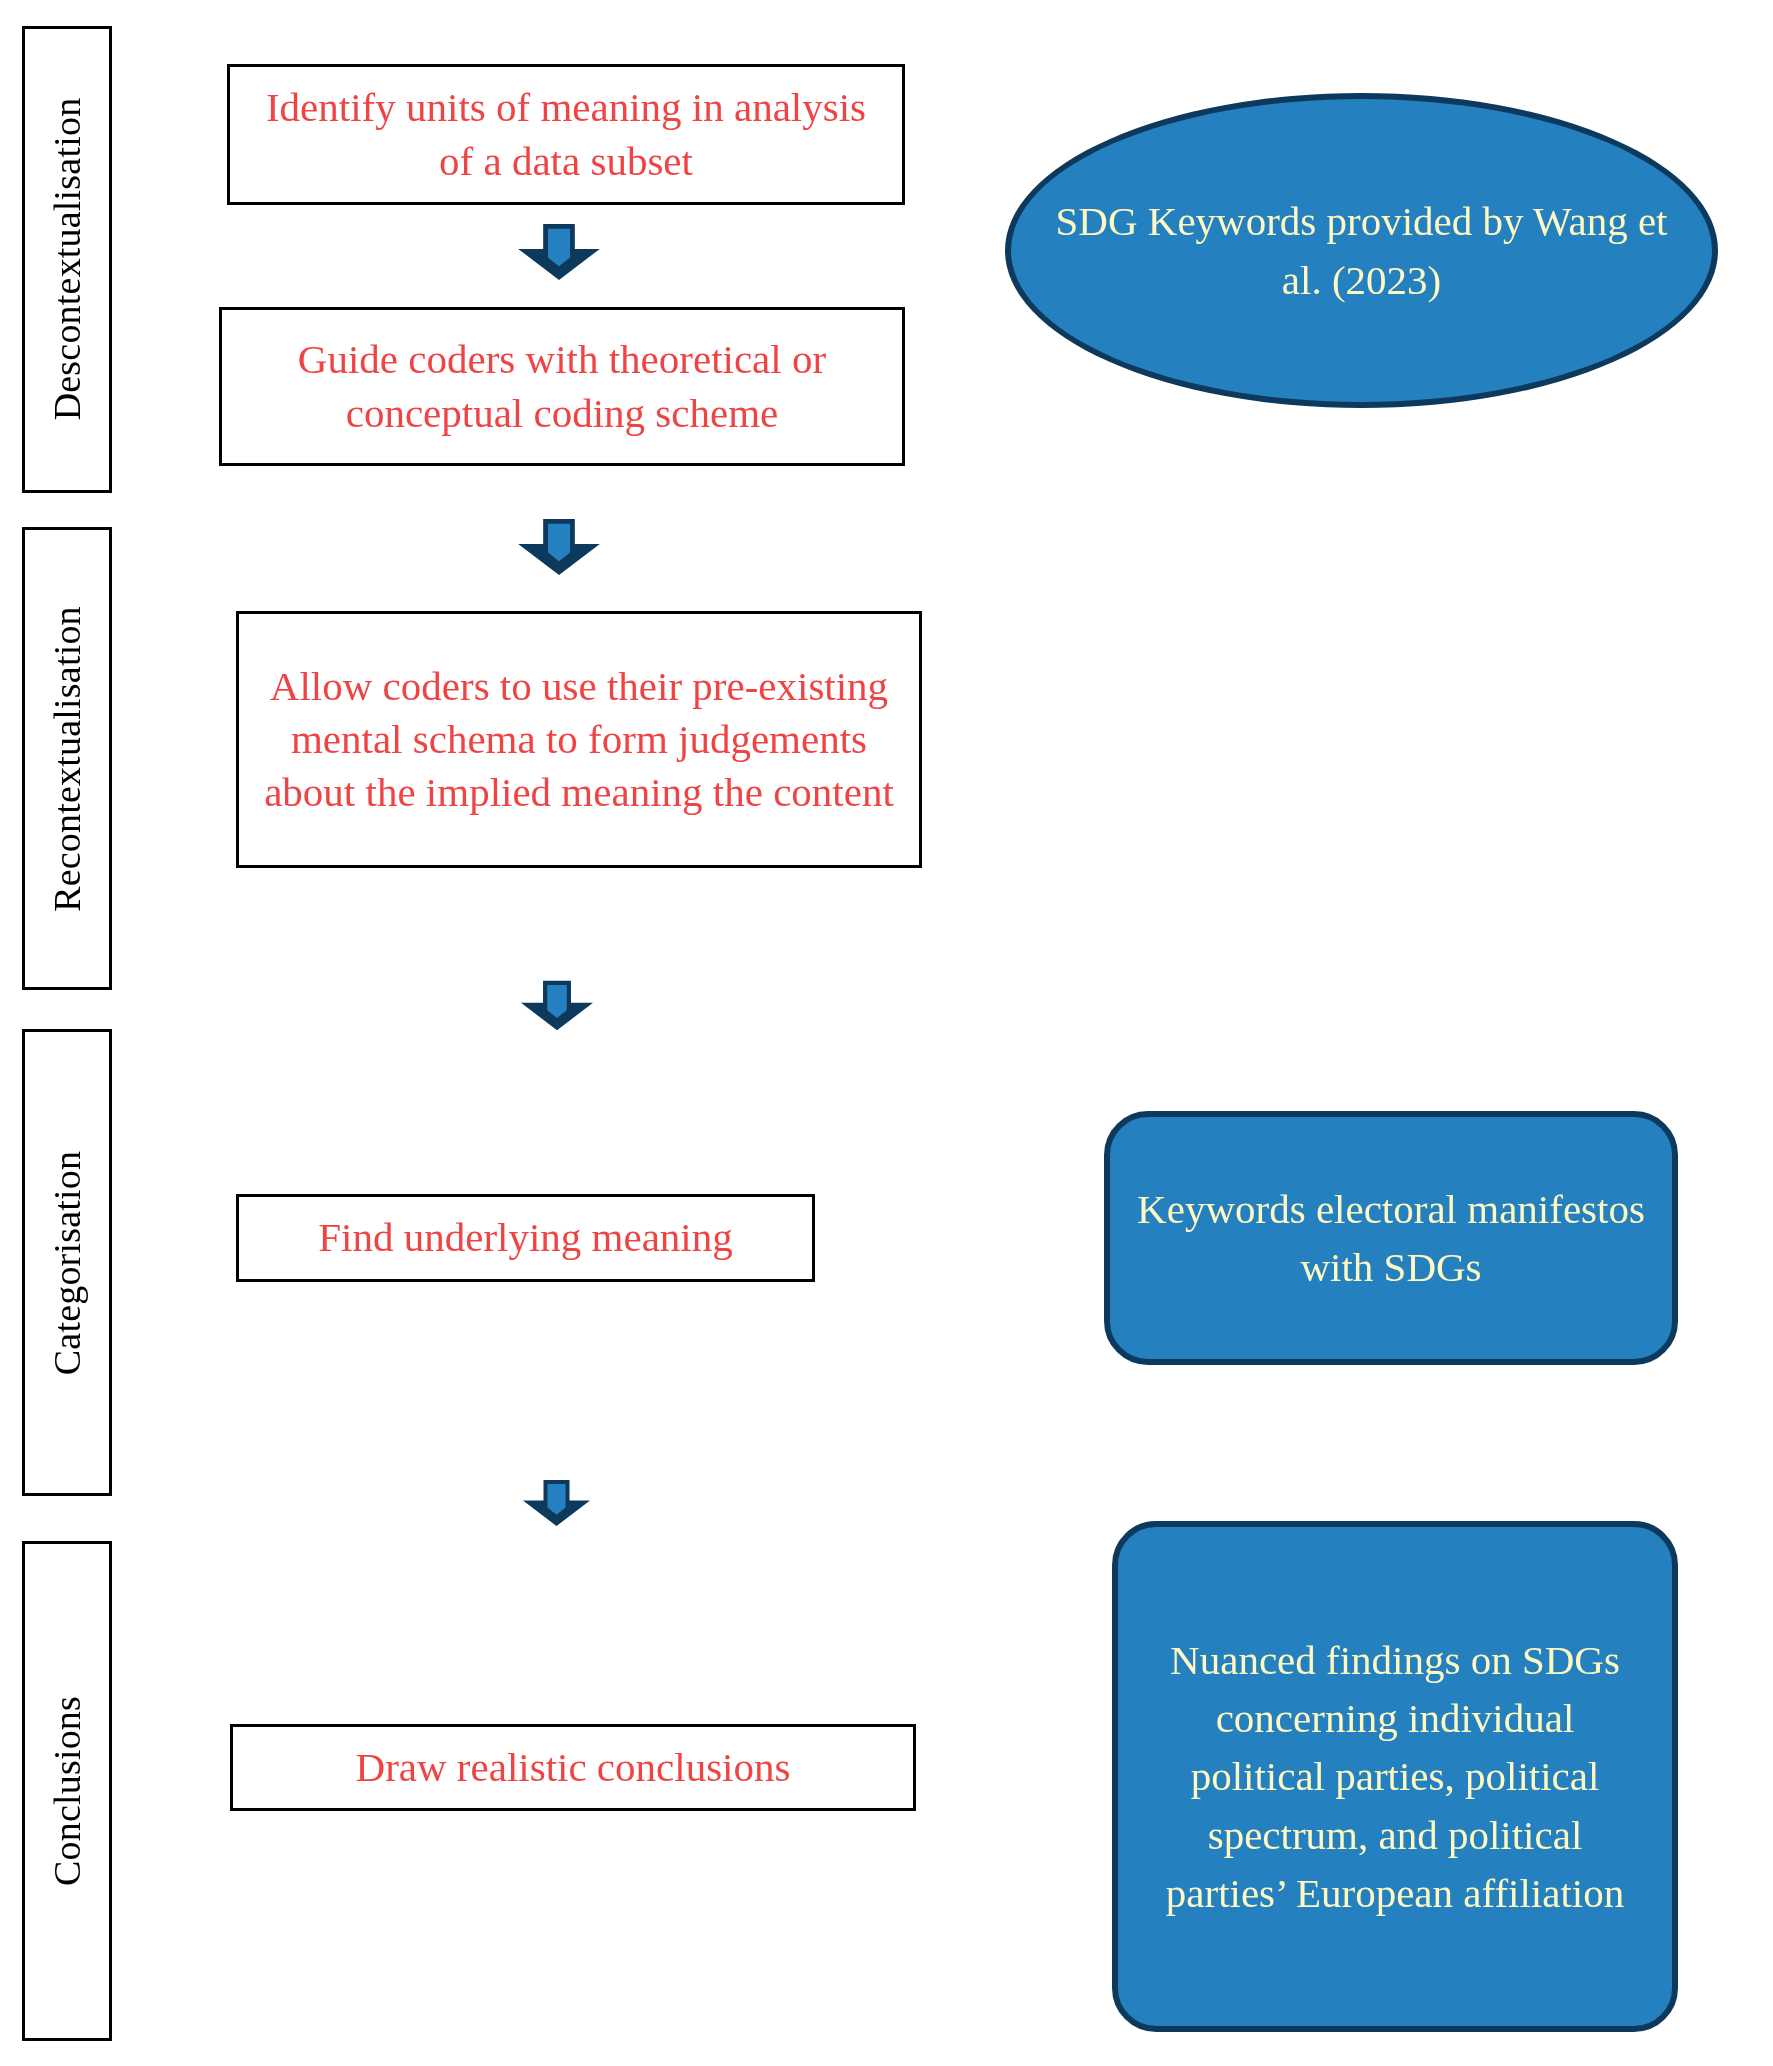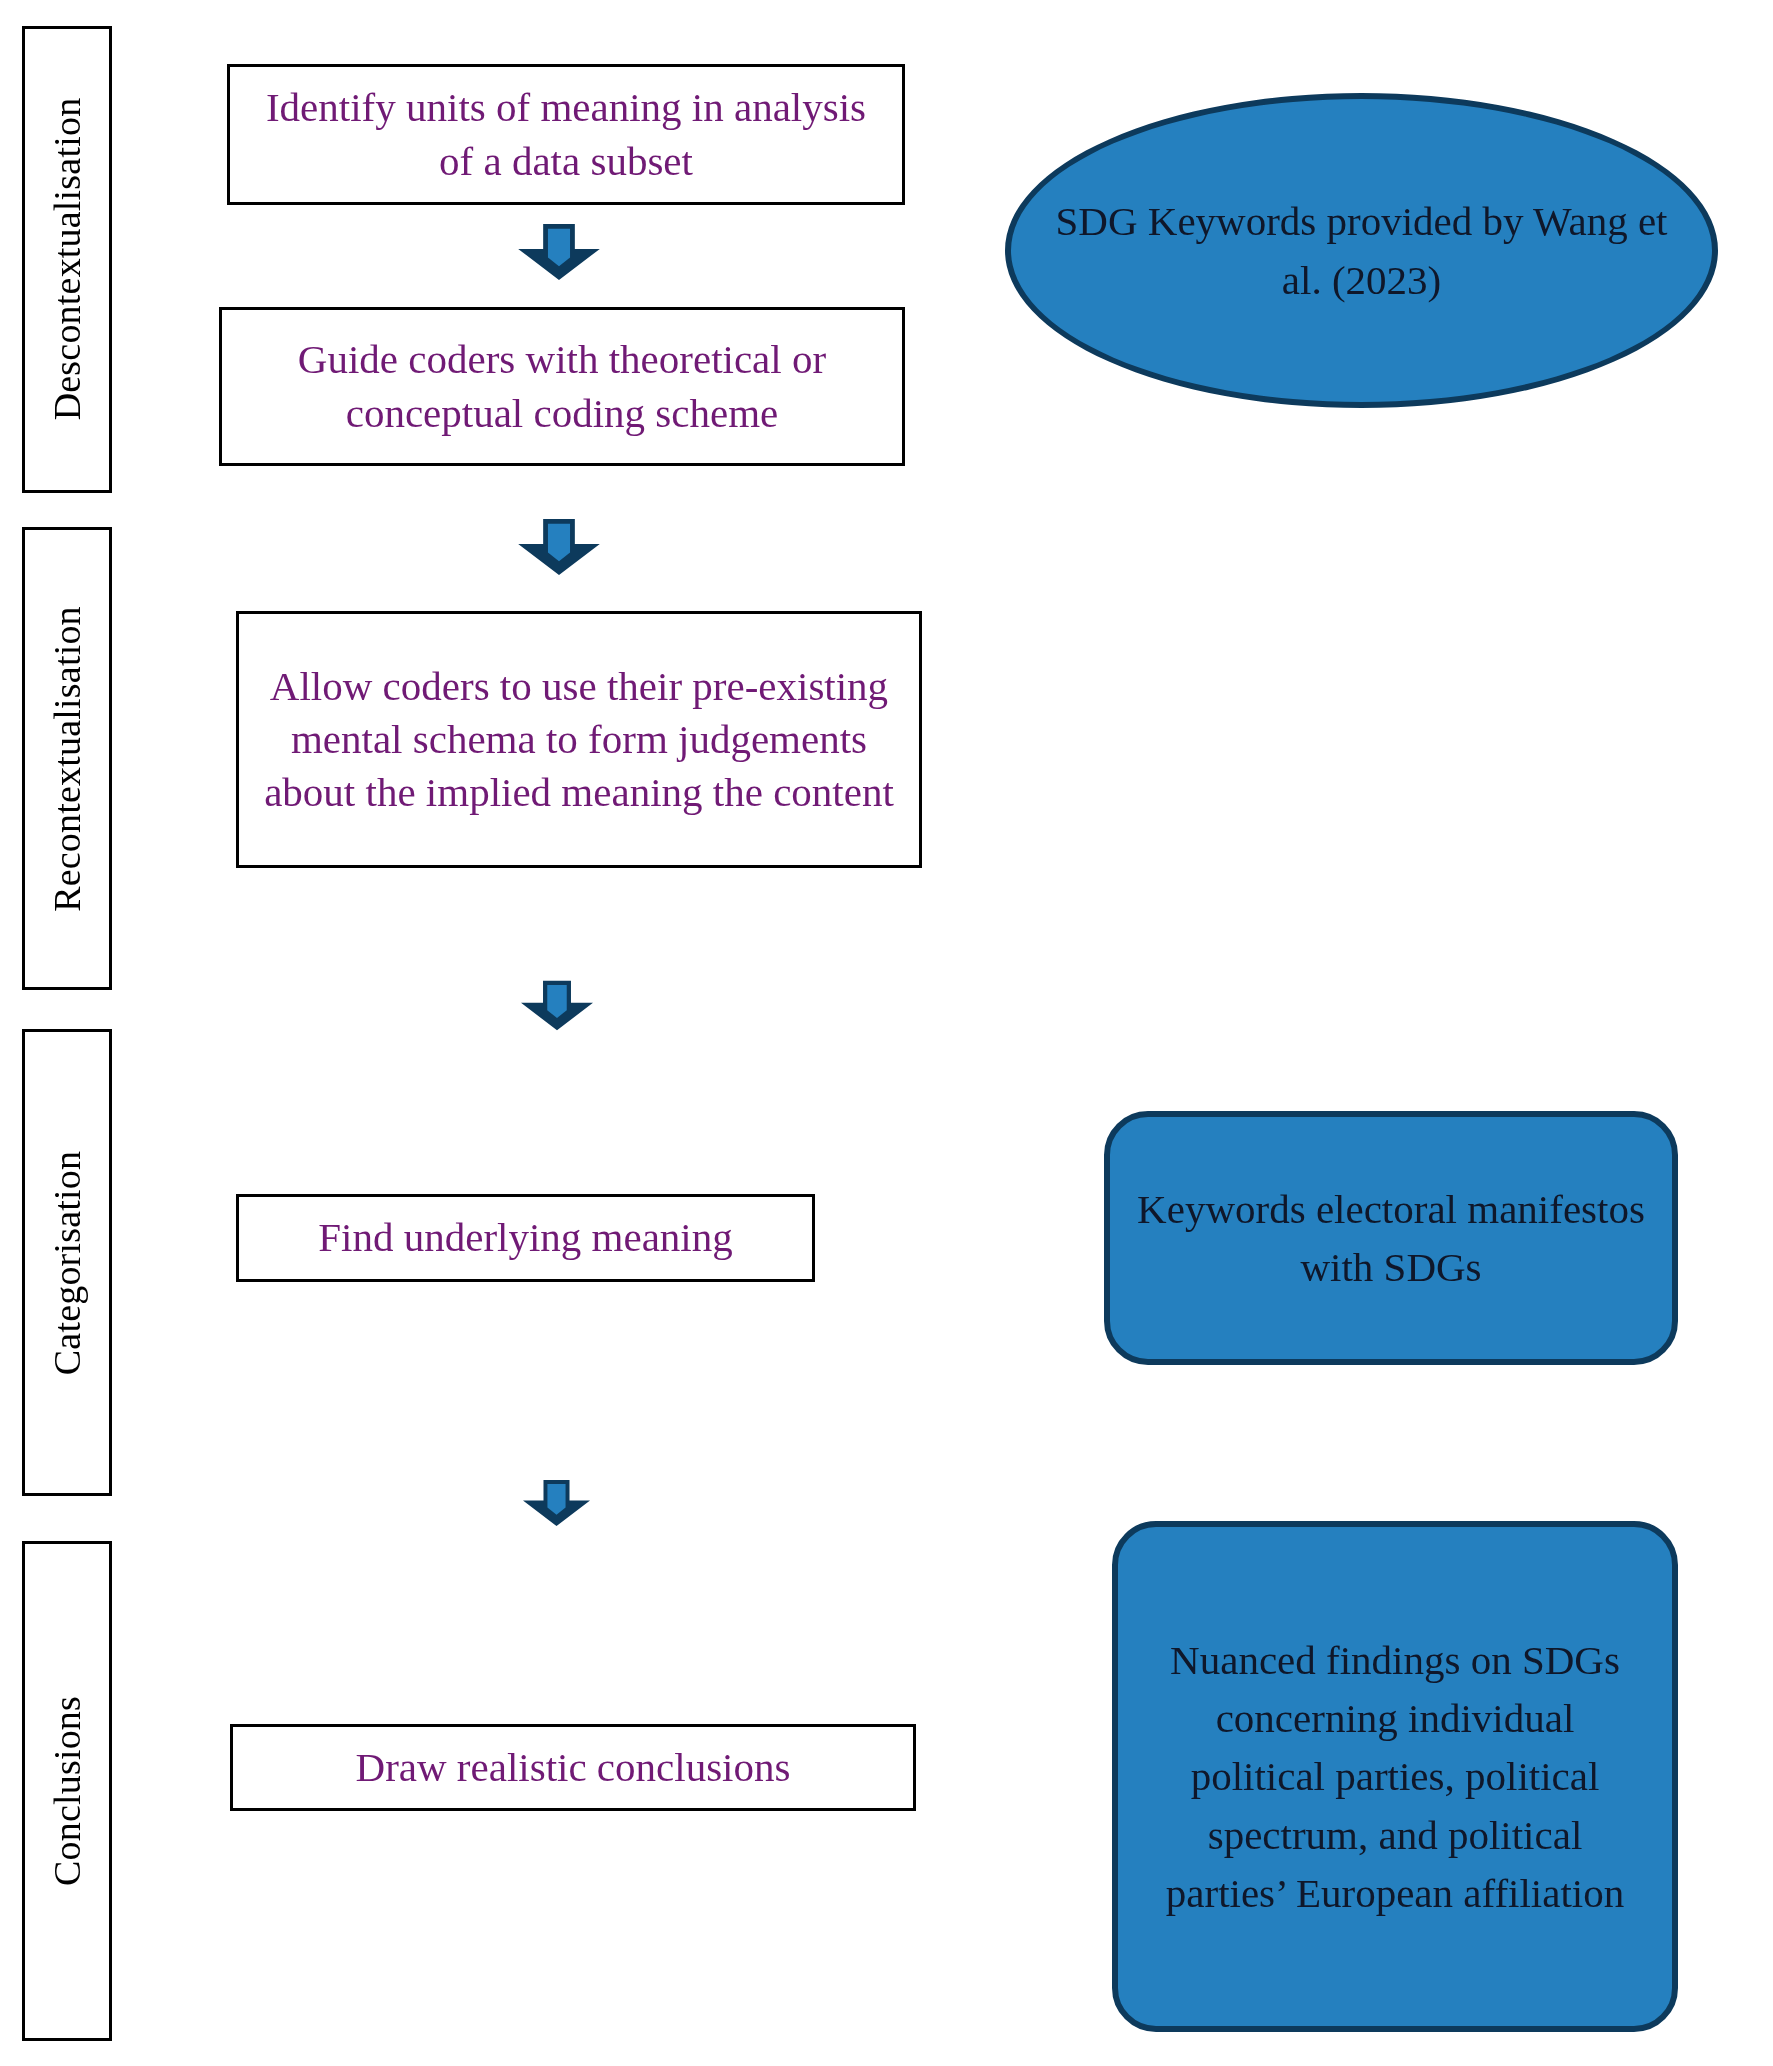--- a/index.html
+++ b/index.html
@@ -46,21 +46,21 @@
     background: #ffffff;
     display: flex;
     align-items: center;
     justify-content: center;
     padding: 4.8px 16.4px;
   }
   .process-box-text {
     text-align: center;
     font-size: 41px;
     line-height: 1.30;
-    color: #701a75;
+    color: #ef4444;
   }
 
   
   .blue-shape {
     position: absolute;
     box-sizing: border-box;
     background: #2580BF;
     border: 6.3px solid #0D3A5C;
     display: flex;
     align-items: center;
@@ -70,21 +70,21 @@
   .blue-shape.ellipse {
     border-radius: 50%;
   }
   .blue-shape.rounded {
     border-radius: 44px;
   }
   .blue-shape-text {
     text-align: center;
     font-size: 41px;
     line-height: 1.42;
-    color: #0f172a;
+    color: #fef9c3;
   }
 
   
   .down-arrow {
     position: absolute;
   }
   .down-arrow svg {
     display: block;
   }
 </style>

